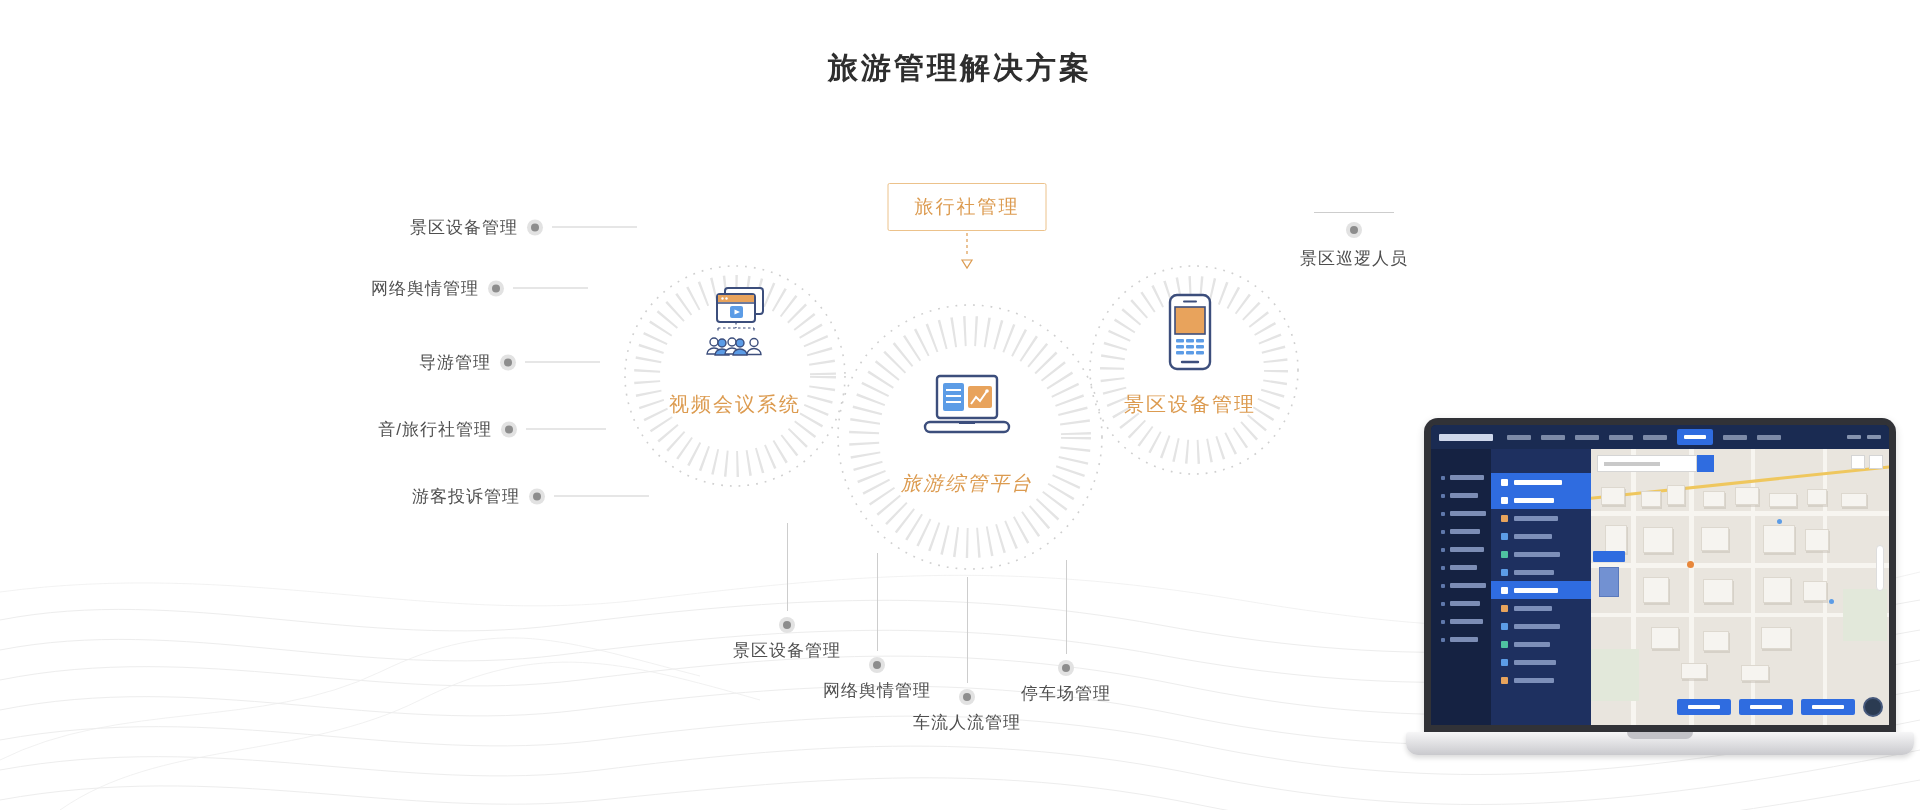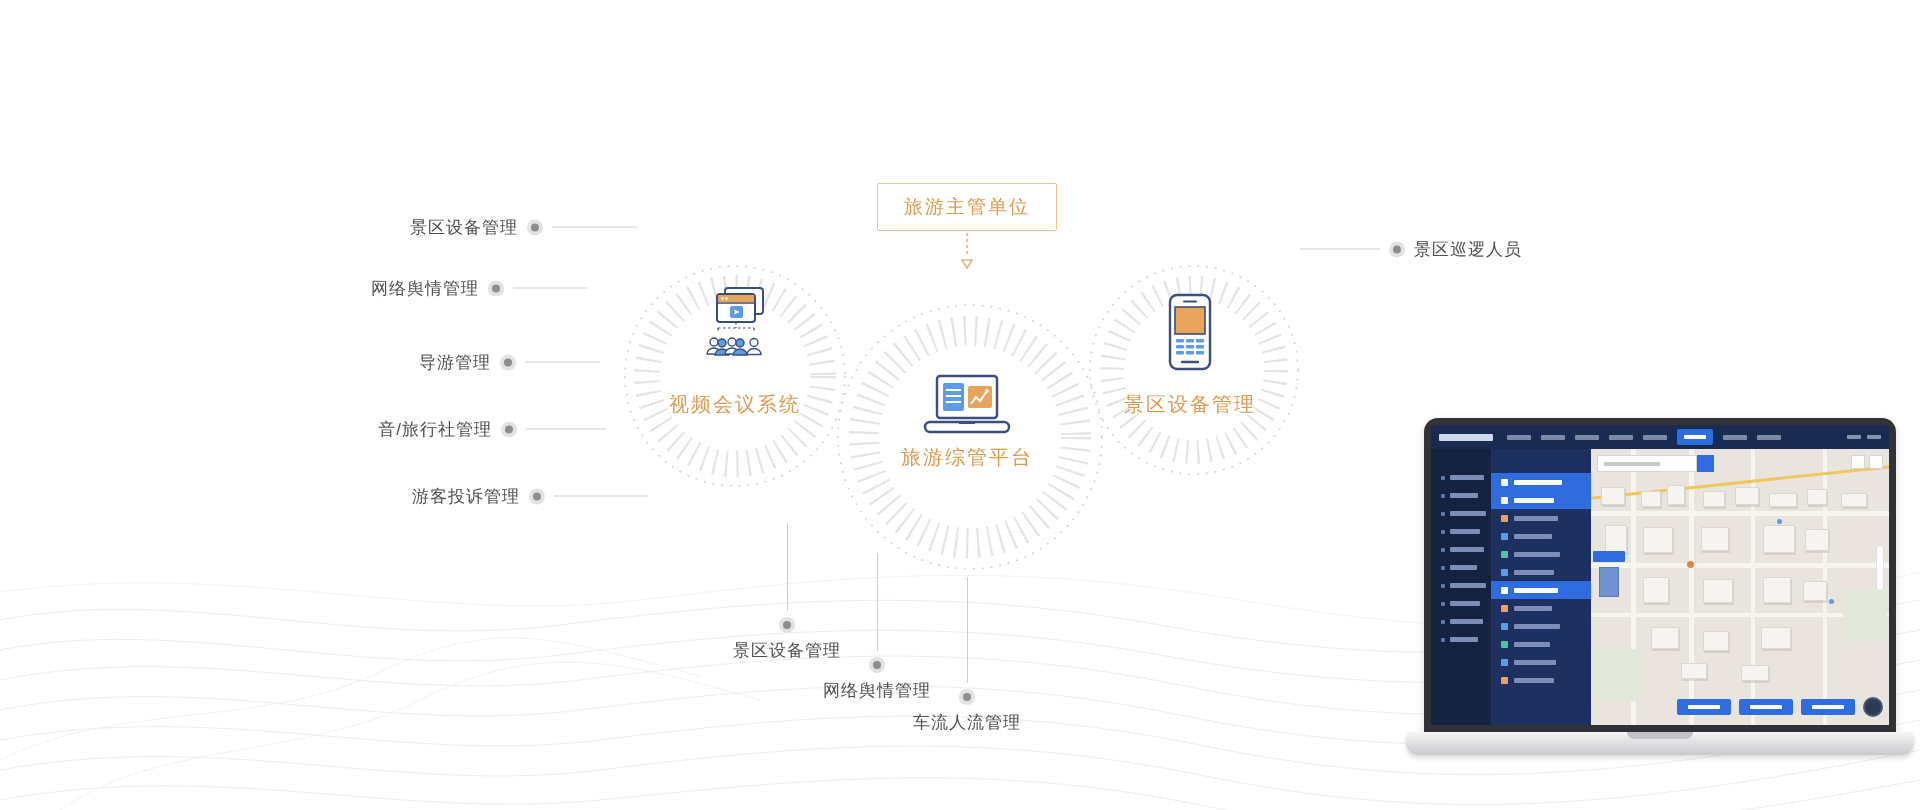--- a/index.html
+++ b/index.html
@@ -124,37 +124,38 @@
       <path d="M0 680 C 200 640, 380 705, 580 680 S 960 640, 1180 685 S 1580 725, 1920 660"></path>
       <path d="M0 710 C 200 670, 380 735, 580 710 S 960 670, 1180 715 S 1580 755, 1920 690"></path>
       <path d="M0 740 C 220 700, 400 765, 600 740 S 980 700, 1200 745 S 1600 785, 1920 720"></path>
       <path d="M0 770 C 220 730, 400 795, 600 770 S 980 730, 1200 775 S 1600 815, 1920 750"></path>
       <path d="M0 800 C 220 760, 400 820, 600 800 S 980 760, 1200 805 S 1600 840, 1920 780"></path>
       <path d="M60 810 C 160 740, 300 760, 420 700 S 620 660, 760 700" opacity="0.8"></path>
       <path d="M0 760 C 120 700, 260 730, 380 672 S 560 640, 700 676" opacity="0.8"></path>
     </g>
   </svg>
 
+  <h1 class="page-title">旅游管理解决方案</h1>
 
   <svg class="rings" width="1920" height="810" viewBox="0 0 1920 810">
     <g>
       <circle cx="735" cy="376" r="110" fill="none" stroke="#cfcfcf" stroke-width="1.6" stroke-dasharray="1.8 7"></circle>
       <circle cx="735" cy="376" r="88" fill="#ffffff" stroke="#e4e4e4" stroke-width="26" stroke-dasharray="2.2 9"></circle>
     </g>
     <g>
       <circle cx="1194" cy="370" r="104" fill="none" stroke="#cfcfcf" stroke-width="1.6" stroke-dasharray="1.8 7"></circle>
       <circle cx="1194" cy="370" r="82" fill="#ffffff" stroke="#e4e4e4" stroke-width="24" stroke-dasharray="2.2 9"></circle>
     </g>
     <g>
       <circle cx="970" cy="437" r="132" fill="none" stroke="#cfcfcf" stroke-width="1.6" stroke-dasharray="1.8 7"></circle>
       <circle cx="970" cy="437" r="106" fill="#ffffff" stroke="#e4e4e4" stroke-width="30" stroke-dasharray="2.2 9"></circle>
     </g>
   </svg>
 
-  <div class="top-node">旅游主管单位</div>
+  <div class="top-node">旅行社管理</div>
   <svg class="down-arrow" width="20" height="42" viewBox="0 0 20 42">
     <line x1="10" y1="1" x2="10" y2="24" stroke="#DC9B50" stroke-width="1.2" stroke-dasharray="3 3"></line>
     <path d="M5 28 L15 28 L10 36 Z" fill="#ffffff" stroke="#DC9B50" stroke-width="1.2"></path>
   </svg>
 
   <div class="node-icon" style="left:693px; top:284px;">
     <svg width="84" height="84" viewBox="0 0 84 84">
       <rect x="32" y="4" width="38" height="26" rx="3" fill="#fff" stroke="#3C4E7C" stroke-width="2"></rect>
       <rect x="24" y="10" width="38" height="28" rx="3" fill="#fff" stroke="#3C4E7C" stroke-width="2"></rect>
       <path d="M24 19 h38" stroke="#3C4E7C" stroke-width="1.5"></path>
@@ -206,21 +207,21 @@
           <rect x="34" y="53" width="8" height="3.5" rx="1"></rect>
         <rect x="14" y="59" width="8" height="3.5" rx="1"></rect>
           <rect x="24" y="59" width="8" height="3.5" rx="1"></rect>
           <rect x="34" y="59" width="8" height="3.5" rx="1"></rect>
       </g>
       <path d="M20 70 h16" stroke="#3C4E7C" stroke-width="2.4" stroke-linecap="round"></path>
     </svg>
   </div>
 
   <div class="node-label" style="left:735px; top:404px;text-align:right;">视频会议系统</div>
-  <div class="node-label" style="left:967px; top:457px;">旅游综管平台</div>
+  <div class="node-label" style="left:967px; top:483px;font-style:italic;">旅游综管平台</div>
   <div class="node-label" style="left:1190px; top:404px;">景区设备管理</div>
 
   <div class="leader-h" style="top:227px; right:1283px;">
     <span class="leader-label">景区设备管理</span>
     <span class="dot"></span>
     <span class="lline" style="width:85px"></span>
   </div>
   <div class="leader-h" style="top:288px; right:1332px;">
     <span class="leader-label">网络舆情管理</span>
     <span class="dot"></span>
@@ -235,40 +236,45 @@
     <span class="leader-label">音/旅行社管理</span>
     <span class="dot"></span>
     <span class="lline" style="width:80px"></span>
   </div>
   <div class="leader-h" style="top:496px; right:1271px;">
     <span class="leader-label">游客投诉管理</span>
     <span class="dot"></span>
     <span class="lline" style="width:95px"></span>
   </div>
 
-  <div class="leader-h" style="top:249px; left:1300px;">
+  <div class="leader-h" style="top:241px; left:1300px;flex-direction:column;">
     <span class="lline" style="width:80px"></span>
     <span class="dot"></span>
     <span class="leader-label">景区巡逻人员</span>
   </div>
 
   <div class="leader-v" style="left:787px; top:523px;">
     <span class="vline" style="height:88px"></span>
     <span class="dot"></span>
     <span class="leader-label">景区设备管理</span>
   </div>
   <div class="leader-v" style="left:877px; top:553px;">
     <span class="vline" style="height:98px"></span>
     <span class="dot"></span>
     <span class="leader-label">网络舆情管理</span>
   </div>
   <div class="leader-v" style="left:967px; top:577px;">
     <span class="vline" style="height:106px"></span>
     <span class="dot"></span>
     <span class="leader-label">车流人流管理</span>
+  </div>
+  <div class="leader-v" style="left:1066px; top:560px;">
+    <span class="vline" style="height:94px"></span>
+    <span class="dot"></span>
+    <span class="leader-label">停车场管理</span>
   </div>
 
   <div class="laptop">
     <div class="laptop-screen">
       <div class="dash">
         <div class="dash-nav">
           <i class="nav-logo"></i>
           <div class="nav-tabs">
             <i class="nav-tab"></i>
             <i class="nav-tab"></i>

